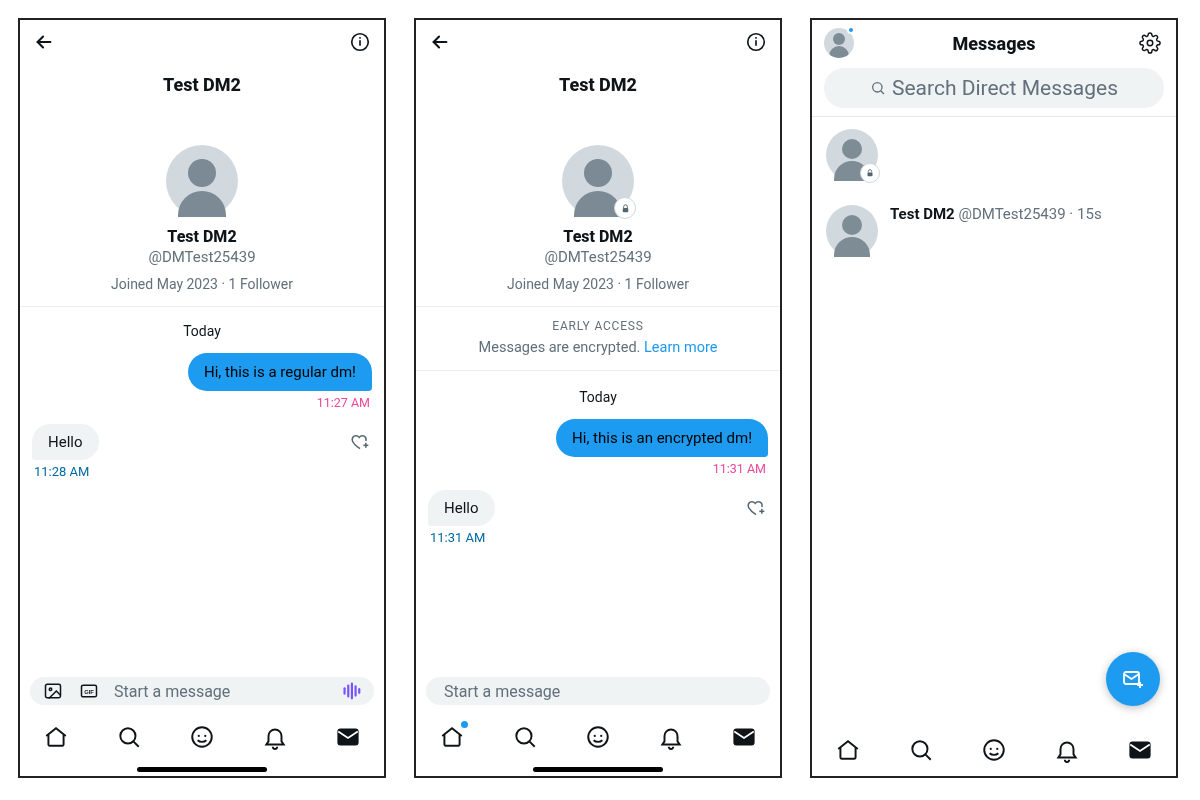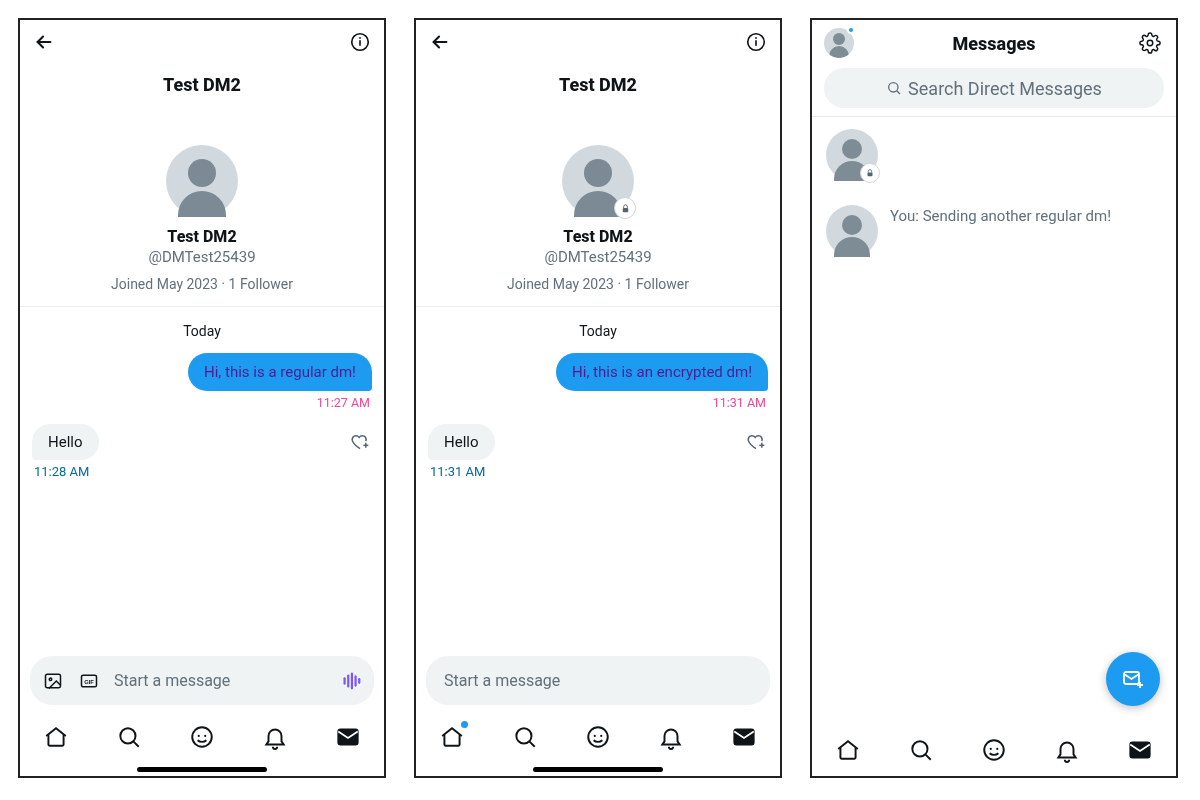--- a/index.html
+++ b/index.html
@@ -111,21 +111,21 @@
     text-align: center;
     font-weight: 400;
     font-size: 14px;
     margin: 16px 0 14px 0;
   }
   
   .msgs { flex: 1; padding: 0 12px; overflow: hidden; }
   .out-row { display: flex; justify-content: flex-end; }
   .out-bubble {
     background: #1d9bf0;
-    color: #4c1d95;
+    color: #000000;
     padding: 10px 16px;
     border-radius: 22px 22px 4px 22px;
     font-size: 15px;
     max-width: 82%;
   }
   .out-time { text-align: right; font-size: 12.5px; color: #ec4899; margin: 4px 2px 14px 0;}
   .in-row { display: flex; align-items: center; gap: 8px; justify-content: space-between;}
   .in-bubble {
     background: #eff3f4;
     color: #0f1419;
@@ -140,21 +140,21 @@
     color: #62707b;
   }
   .in-time { font-size: 13px; color: #0369a1; margin: 4px 0 0 2px;}
   
   .composer-wrap {
     padding: 8px 10px 6px 10px;
   }
   .composer {
     background: #eff3f4;
     border-radius: 22px;
-    height: 49px;
+    height: 28px;
     display: flex;
     align-items: center;
     padding: 0 12px;
     gap: 14px;
   }
   .composer .cicon {
     width: 22px; height: 22px;
     color: #0f1419;
     cursor: pointer;
     display:flex;align-items:center;justify-content:center;
@@ -206,21 +206,21 @@
   .avatar-sm .h{width:12px;height:12px;border-radius:50%;background:#7e8c96;position:absolute;top:5px;left:9px;}
   .avatar-sm .b{width:20px;height:12px;border-radius:12px 12px 0 0;background:#7e8c96;position:absolute;bottom:0;left:5px;}
   .s3-title {
     position:absolute; left:50%; transform:translateX(-50%);
     font-weight:800; font-size:18px;
   }
   .search-wrap { padding: 2px 12px 8px 12px; border-bottom:1px solid #e6e9eb;}
   .search {
     background:#eff3f4; border-radius:22px; height:40px;
     display:flex;align-items:center;justify-content:center;gap:6px;
-    color:#62707b; font-size:18px; cursor:text;
+    color:#62707b; font-size:21px; cursor:text;
   }
   .convo-list { flex:1; overflow:hidden; }
   .convo {
     display:flex; gap:12px; padding:12px 14px; cursor:pointer;
   }
   .avatar-md {
     width:52px;height:52px;border-radius:50%;background:#d1d9de;position:relative;flex-shrink:0;
   }
   .avatar-md .h{width:20px;height:20px;border-radius:50%;background:#7e8c96;position:absolute;top:10px;left:16px;}
   .avatar-md .b{width:36px;height:20px;border-radius:20px 20px 0 0;background:#7e8c96;position:absolute;bottom:0;left:8px;}
@@ -387,20 +387,26 @@
             <rect x="6" y="11" width="12" height="9" rx="2"></rect>
             <path d="M8 11V8a4 4 0 018 0v3" fill="none" stroke="#536471" stroke-width="2"></path>
           </svg>
       </div>
     </div>
     <div class="profile-name">Test DM2</div>
     <div class="profile-handle">@DMTest25439</div>
     <div class="profile-meta">Joined May 2023 · 1 Follower</div>
   </div>
 
+  <div class="banner">
+    <div class="tag">EARLY ACCESS</div>
+    <div class="msg">
+      <span>Messages are encrypted. </span><a>Learn more</a>
+    </div>
+  </div>
 
   <div class="msgs">
     <div class="day-sep">Today</div>
     <div class="out-row">
       <div class="out-bubble">Hi, this is an encrypted dm!</div>
     </div>
     <div class="out-time">11:31 AM</div>
 
     <div class="in-row">
       <div class="in-bubble">Hello</div>
@@ -500,21 +506,24 @@
         </div>
       </div>
     </div>
 
     <div class="convo">
       <div class="avatar-md">
         <div class="h"></div>
           <div class="b"></div>
       </div>
       <div class="convo-text">
-        <div class="convo-line2">You: Sending another regular dm!</div>
+        <div class="convo-line1">
+          <span class="name">Test DM2</span>
+          <span class="meta"> <span>@DMTest25439</span> · <span>15s</span></span>
+        </div>
       </div>
     </div>
   </div>
 
   <div class="fab">
     <svg width="24" height="24" viewBox="0 0 24 24" fill="none" stroke="#fff" stroke-width="1.8">
         <rect x="3" y="5" width="15" height="12" rx="2"></rect>
         <path d="M3 7l7.5 5L18 7"></path>
         <line x1="19" y1="15" x2="19" y2="21"></line>
         <line x1="16" y1="18" x2="22" y2="18"></line>

